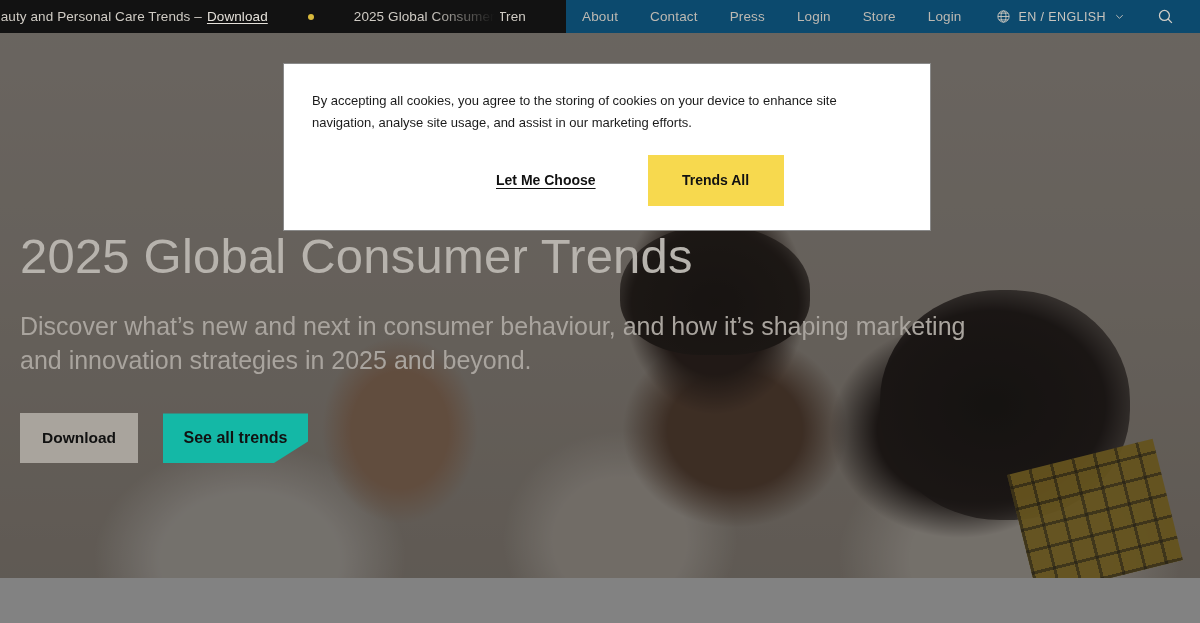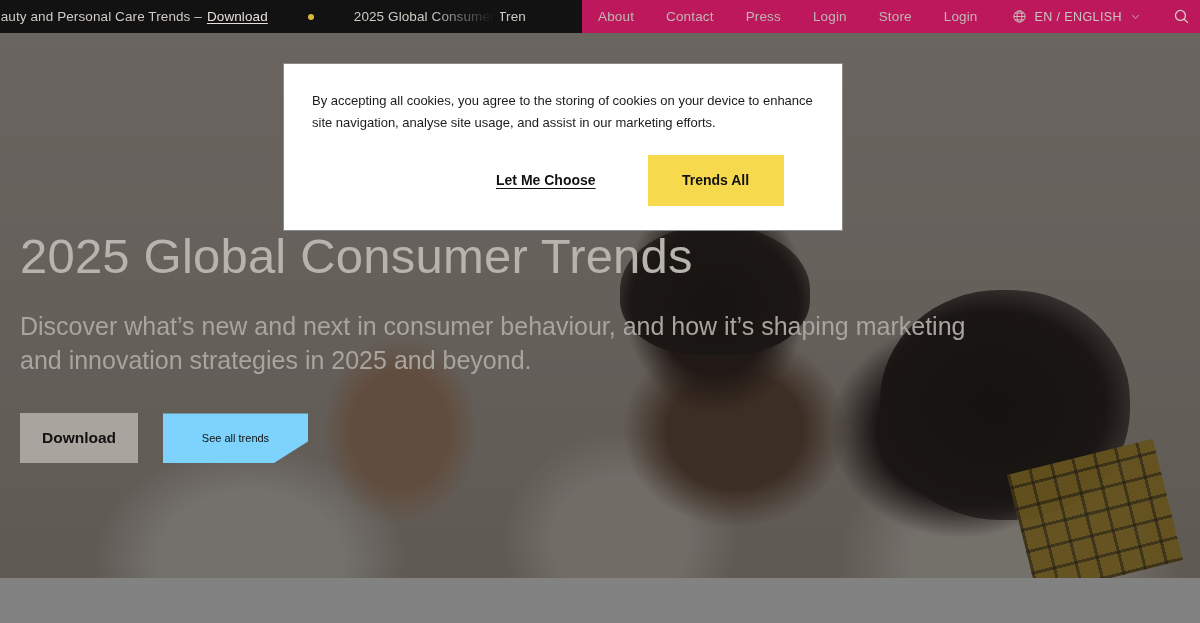--- a/index.html
+++ b/index.html
@@ -119,21 +119,22 @@
   }
 
   
   .util-nav {
     position: absolute;
     right: 0; top: 0;
     height: 33px;
     display: flex;
     align-items: center;
     gap: 0;
-    background: #be185d;
+    padding-right: 16px;
+    background: #0c4a6e;
     z-index: 41;
   }
   .util-link {
     color: #bdb9b2;
     font-size: 13.5px;
     padding: 0 16px;
     text-decoration: none;
     letter-spacing: .15px;
   }
   .lang-picker {
@@ -234,34 +235,34 @@
     width: 118px; height: 50px;
     background: #a9a49d;
     color: #111;
     font-size: 15.5px;
     font-weight: 700;
     display: flex; align-items: center; justify-content: center;
     border: none; cursor: pointer;
   }
   .btn-secondary {
     width: 145px; height: 50px;
-    background: #7dd3fc;
+    background: #14b8a6;
     color: #111;
-    font-size: 11px;
-    font-weight: 400;
+    font-size: 16px;
+    font-weight: 700;
     display: flex; align-items: center; justify-content: center;
     border: none; cursor: pointer;
     clip-path: polygon(0 0, 100% 0, 100% 56%, 76% 100%, 0 100%);
   }
 
   
   .cookie-modal {
     position: absolute;
     left: 283px; top: 63px;
-    width: 560px; height: 168px;
+    width: 648px; height: 168px;
     background: #ffffff;
     border: 1px solid #8a8a8a;
     z-index: 60;
     display: flex;
     flex-direction: column;
     justify-content: center;
     padding: 0 28px;
   }
   .cookie-text {
     color: #1b1b1b;

